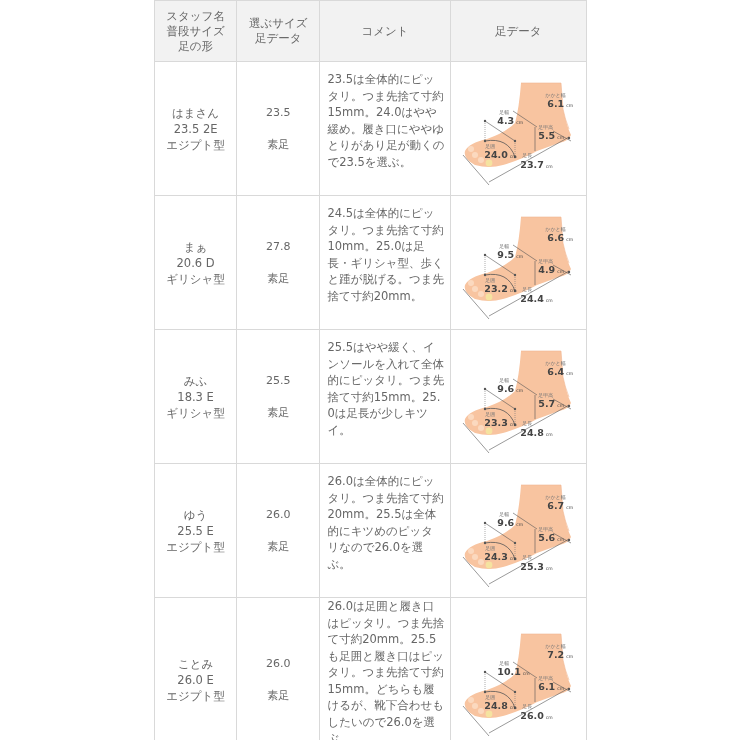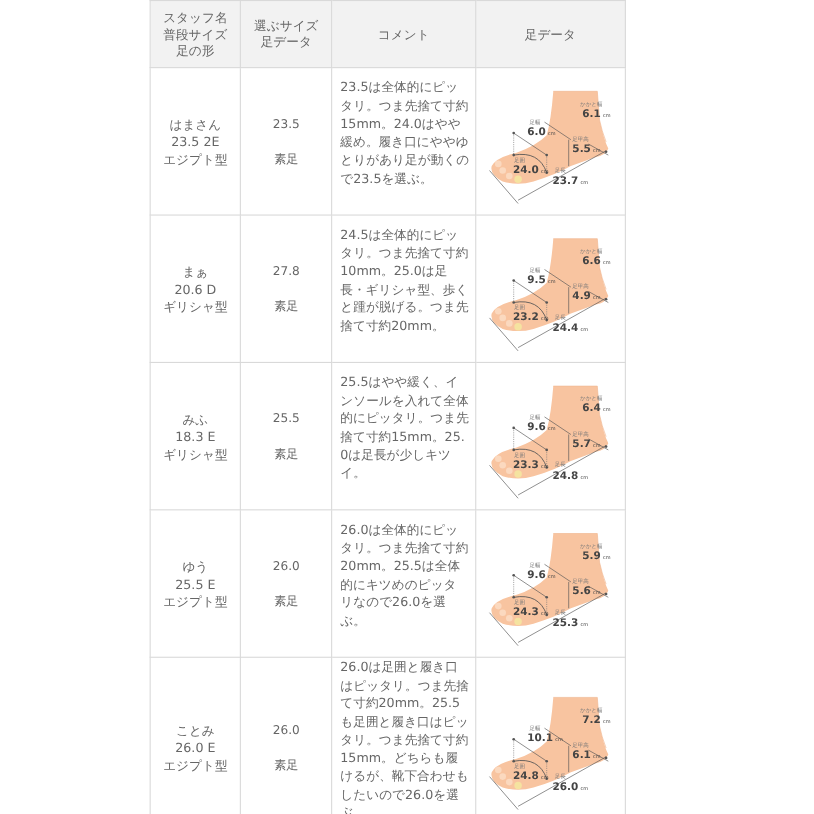--- a/index.html
+++ b/index.html
@@ -7,21 +7,21 @@
     width: 740px; height: 740px;
     background: #ffffff;
     overflow: hidden;
   }
   body {
     font-family: "DejaVu Sans", "Liberation Sans", sans-serif;
     color: #555555;
   }
   .table-wrap {
     position: absolute;
-    left: 136px; top: 0;
+    left: 154px; top: 0;
     width: 433px; height: 739px;
   }
   table {
     border-collapse: collapse;
     width: 433px;
     table-layout: fixed;
   }
   th, td {
     border: 1px solid #d9d9d9;
     text-align: center;
@@ -158,21 +158,21 @@
           <line x1="60" y1="42" x2="84" y2="58" stroke="#555" stroke-width="0.6"></line>
 
           <line x1="10" y1="86" x2="36" y2="116" stroke="#555" stroke-width="0.6"></line>
           <line x1="36" y1="113" x2="116" y2="68" stroke="#555" stroke-width="0.6"></line>
           <line x1="100" y1="62" x2="118" y2="72" stroke="#555" stroke-width="0.6"></line>
           <circle cx="116" cy="69" r="1.2" fill="#555"></circle>
         </svg>
         <div class="lbl" style="left:92px;top:23px;">かかと幅</div>
         <div class="val" style="left:94px;top:30px;"><span>6.1</span><span class="u">cm</span></div>
         <div class="lbl" style="left:46px;top:40px;">足幅</div>
-        <div class="val" style="left:44px;top:47px;"><span>6.0</span><span class="u">cm</span></div>
+        <div class="val" style="left:44px;top:47px;"><span>4.3</span><span class="u">cm</span></div>
         <div class="lbl" style="left:85px;top:55px;">足甲高</div>
         <div class="val" style="left:85px;top:62px;"><span>5.5</span><span class="u">cm</span></div>
         <div class="lbl" style="left:32px;top:74px;">足囲</div>
         <div class="val" style="left:31px;top:81px;"><span>24.0</span><span class="u">cm</span></div>
         <div class="lbl" style="left:69px;top:83px;">足長</div>
         <div class="val" style="left:67px;top:91px;"><span>23.7</span><span class="u">cm</span></div>
       </div>
     </td>
   </tr>
 
@@ -336,21 +336,21 @@
 
           <line x1="82" y1="58" x2="82" y2="82" stroke="#555" stroke-width="0.6"></line>
           <line x1="60" y1="42" x2="84" y2="58" stroke="#555" stroke-width="0.6"></line>
 
           <line x1="10" y1="86" x2="36" y2="116" stroke="#555" stroke-width="0.6"></line>
           <line x1="36" y1="113" x2="116" y2="68" stroke="#555" stroke-width="0.6"></line>
           <line x1="100" y1="62" x2="118" y2="72" stroke="#555" stroke-width="0.6"></line>
           <circle cx="116" cy="69" r="1.2" fill="#555"></circle>
         </svg>
         <div class="lbl" style="left:92px;top:23px;">かかと幅</div>
-        <div class="val" style="left:94px;top:30px;"><span>5.9</span><span class="u">cm</span></div>
+        <div class="val" style="left:94px;top:30px;"><span>6.7</span><span class="u">cm</span></div>
         <div class="lbl" style="left:46px;top:40px;">足幅</div>
         <div class="val" style="left:44px;top:47px;"><span>9.6</span><span class="u">cm</span></div>
         <div class="lbl" style="left:85px;top:55px;">足甲高</div>
         <div class="val" style="left:85px;top:62px;"><span>5.6</span><span class="u">cm</span></div>
         <div class="lbl" style="left:32px;top:74px;">足囲</div>
         <div class="val" style="left:31px;top:81px;"><span>24.3</span><span class="u">cm</span></div>
         <div class="lbl" style="left:69px;top:83px;">足長</div>
         <div class="val" style="left:67px;top:91px;"><span>25.3</span><span class="u">cm</span></div>
       </div>
     </td>

